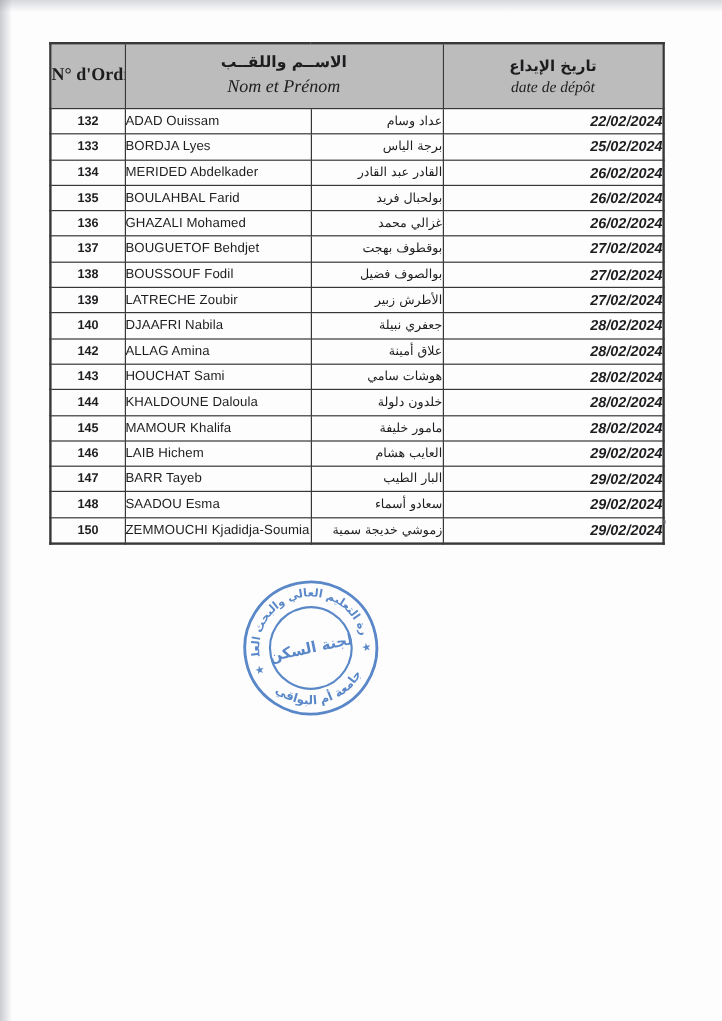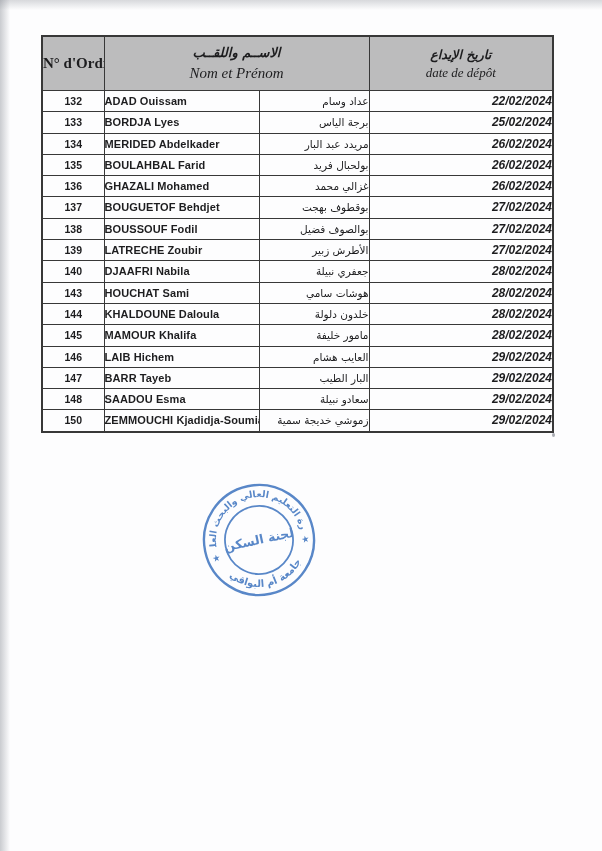--- a/index.html
+++ b/index.html
@@ -22,30 +22,30 @@
     position:absolute;left:41px;top:35px;width:511px;
     border-collapse:collapse;table-layout:fixed;
     border:2px solid var(--border,#383838);
   }
   table.list th,table.list td{
     border:1px solid var(--border,#383838);
     padding:0;overflow:hidden;white-space:nowrap;
   }
   thead th{background:var(--header-bg,#bcbcbd);height:53px;vertical-align:middle;}
   .th-no{font-family:"Liberation Serif",serif;font-size:15px;font-weight:700;text-align:left;}
-  .hdr-ar{font-family:"DejaVu Sans",sans-serif;font-style:italic;font-weight:700;
+  .hdr-ar{font-family:"DejaVu Sans",sans-serif;font-weight:700;
     font-size:13px;text-align:center;line-height:1.55;}
   .hdr-fr{font-family:"Liberation Serif",serif;font-style:italic;font-weight:400;
     font-size:15px;text-align:center;line-height:1.35;}
   .th-date .hdr-ar{font-size:12.5px;}
   .th-date .hdr-fr{font-size:13px;}
 
   tbody td{height:20.3px;font-size:11px;line-height:20.3px;}
   .c-no{text-align:center;font-size:10.5px;font-weight:bold;}
-  .c-name{font-weight:700;padding-left:4px;letter-spacing:.1px;}
+  .c-name{font-weight:400;padding-left:4px;letter-spacing:.1px;}
   .c-ar{font-family:"DejaVu Sans",sans-serif;font-size:10.5px;text-align:right;padding-right:2px;direction:rtl;}
   .c-date{text-align:right;font-style:italic;font-weight:700;font-size:12px;}
 
   
   .stamp{position:absolute;left:199px;top:480px;width:120px;height:120px;
     transform:rotate(-12deg);opacity:.93;}
   .stamp svg{width:100%;height:100%;display:block;}
   .stamp .ink{stroke:var(--stamp-blue,#4d7fc4);fill:none;}
   .stamp text,.stamp textPath{fill:var(--stamp-blue,#4d7fc4);
     font-family:"DejaVu Sans",sans-serif;font-weight:700;}
@@ -85,21 +85,21 @@
   </tr>
       <tr>
     <td class="c-no">133</td>
     <td class="c-name">BORDJA Lyes</td>
     <td class="c-ar">برجة الياس</td>
     <td class="c-date">25/02/2024</td>
   </tr>
       <tr>
     <td class="c-no">134</td>
     <td class="c-name">MERIDED Abdelkader</td>
-    <td class="c-ar">مريدد عبد البار</td>
+    <td class="c-ar">القادر عبد القادر</td>
     <td class="c-date">26/02/2024</td>
   </tr>
       <tr>
     <td class="c-no">135</td>
     <td class="c-name">BOULAHBAL Farid</td>
     <td class="c-ar">بولحبال فريد</td>
     <td class="c-date">26/02/2024</td>
   </tr>
       <tr>
     <td class="c-no">136</td>
@@ -125,20 +125,26 @@
     <td class="c-ar">الأطرش زبير</td>
     <td class="c-date">27/02/2024</td>
   </tr>
       <tr>
     <td class="c-no">140</td>
     <td class="c-name">DJAAFRI Nabila</td>
     <td class="c-ar">جعفري نبيلة</td>
     <td class="c-date">28/02/2024</td>
   </tr>
       <tr>
+    <td class="c-no">142</td>
+    <td class="c-name">ALLAG Amina</td>
+    <td class="c-ar">علاق أمينة</td>
+    <td class="c-date">28/02/2024</td>
+  </tr>
+      <tr>
     <td class="c-no">143</td>
     <td class="c-name">HOUCHAT Sami</td>
     <td class="c-ar">هوشات سامي</td>
     <td class="c-date">28/02/2024</td>
   </tr>
       <tr>
     <td class="c-no">144</td>
     <td class="c-name">KHALDOUNE Daloula</td>
     <td class="c-ar">خلدون دلولة</td>
     <td class="c-date">28/02/2024</td>
@@ -157,21 +163,21 @@
   </tr>
       <tr>
     <td class="c-no">147</td>
     <td class="c-name">BARR Tayeb</td>
     <td class="c-ar">البار الطيب</td>
     <td class="c-date">29/02/2024</td>
   </tr>
       <tr>
     <td class="c-no">148</td>
     <td class="c-name">SAADOU Esma</td>
-    <td class="c-ar">سعادو نبيلة</td>
+    <td class="c-ar">سعادو أسماء</td>
     <td class="c-date">29/02/2024</td>
   </tr>
       <tr>
     <td class="c-no">150</td>
     <td class="c-name">ZEMMOUCHI Kjadidja-Soumia</td>
     <td class="c-ar">زموشي خديجة سمية</td>
     <td class="c-date">29/02/2024</td>
   </tr>
     </tbody>
 </table>

